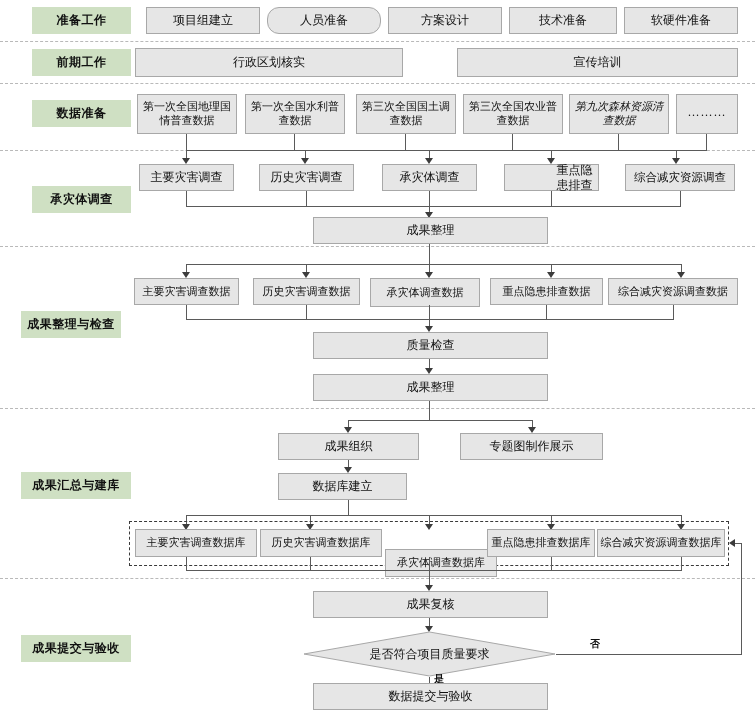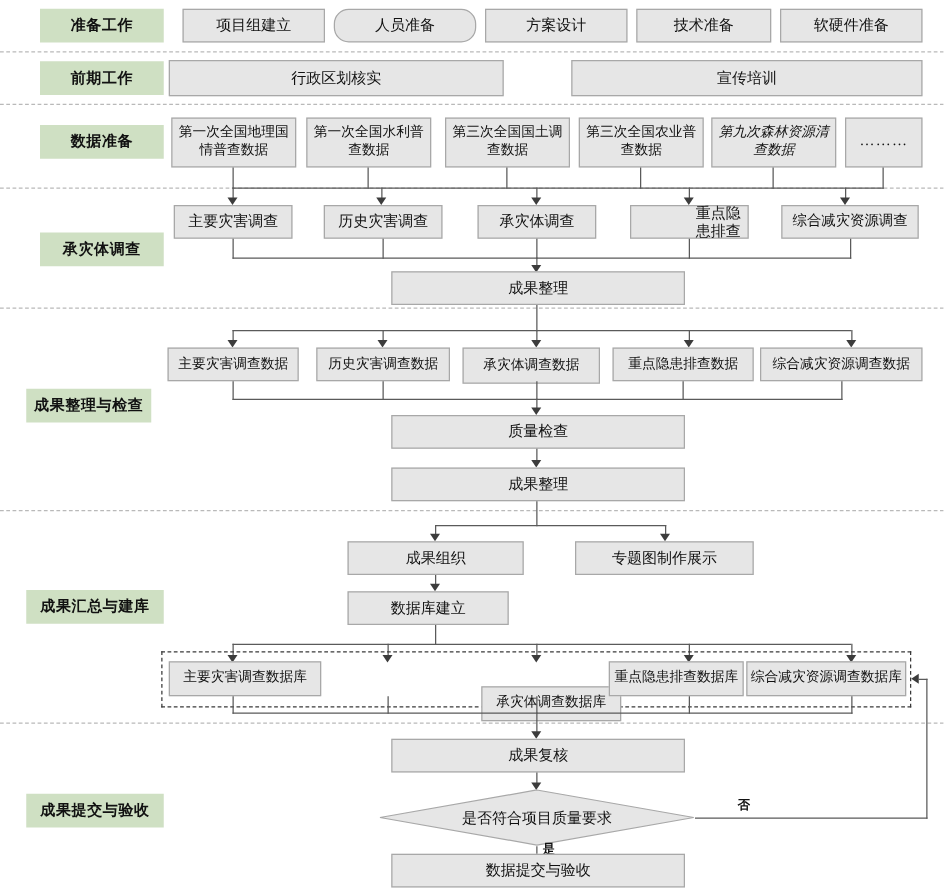--- a/index.html
+++ b/index.html
@@ -299,20 +299,23 @@
   <div class="abs ln v" style="left:551px;top:515px;height:11px;"></div>
   <div class="abs ar down" style="left:547px;top:524px;"></div>
   <div class="abs ln v" style="left:681px;top:515px;height:11px;"></div>
   <div class="abs ar down" style="left:677px;top:524px;"></div>
 
   <div class="abs group-dash" style="left:129px;top:521px;width:600px;height:45px;"></div>
 
   <div class="abs node tiny" style="left:135px;top:529px;width:122px;height:28px;">
     <span>主要灾害调查数据库</span>
     </div>
+  <div class="abs node tiny" style="left:260px;top:529px;width:122px;height:28px;">
+    <span>历史灾害调查数据库</span>
+    </div>
   <div class="abs node tiny" style="left:385px;top:529px;width:112px;height:28px;margin-top:20px;">
     <span>承灾体调查数据库</span>
     </div>
   <div class="abs node tiny" style="left:487px;top:529px;width:108px;height:28px;">
     <span>重点隐患排查数据库</span>
     </div>
   <div class="abs node tiny" style="left:597px;top:529px;width:128px;height:28px;">
     <span>综合减灾资源调查数据库</span>
     </div>
 

